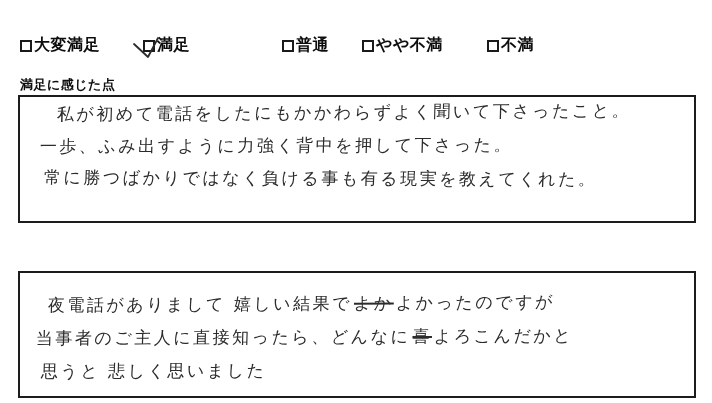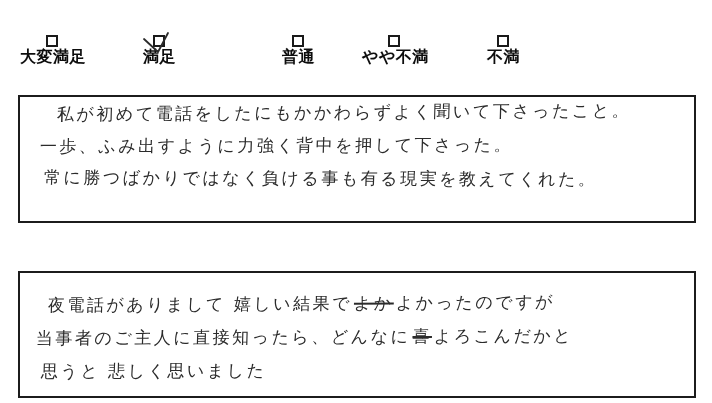--- a/index.html
+++ b/index.html
@@ -23,21 +23,20 @@
   }
   .q-title .bullet{font-size:18px;margin-right:1px;}
   
   .opt{
     position:absolute;
     top:35px;
     display:flex;
     align-items:center;
     white-space:nowrap;
     cursor:default;
-    flex-direction:column;
   }
   .cb{
     position:relative;
     display:inline-block;
     width:12px;height:12px;
     border:2px solid #1a1a1a;
     background:#fff;
     margin-right:2px;
     box-sizing:border-box;
   }
@@ -127,20 +126,21 @@
     <span class="opt-label">やや不満</span>
   </div>
 
   <div class="opt" style="left:487px;">
     <span class="cb">
       
     </span>
     <span class="opt-label">不満</span>
   </div>
 
+  <div class="box-label">満足に感じた点</div>
 
   <div class="answer-box" id="box1"></div>
   <div class="hw" style="left:57px;top:103px;">私が初めて電話をしたにもかかわらずよく聞いて下さったこと。</div>
   <div class="hw" style="left:40px;top:135px;transform:rotate(-0.2deg) skewX(-2deg);">一歩、ふみ出すように力強く背中を押して下さった。</div>
   <div class="hw" style="left:44px;top:166px;transform:rotate(0.2deg) skewX(-2deg);">常に勝つばかりではなく負ける事も有る現実を教えてくれた。</div>
 
 
   <div class="answer-box" id="box2"></div>
   <div class="hw" style="left:48px;top:294px;">
     <span>夜電話がありまして 嬉しい結果で</span><span class="struck">よか</span><span>よかったのですが</span>

